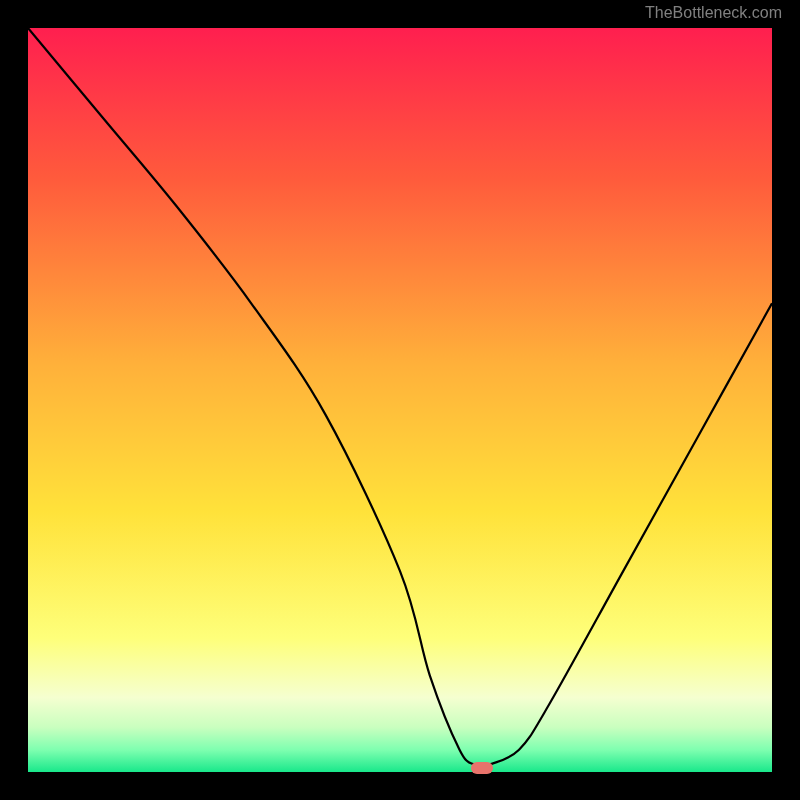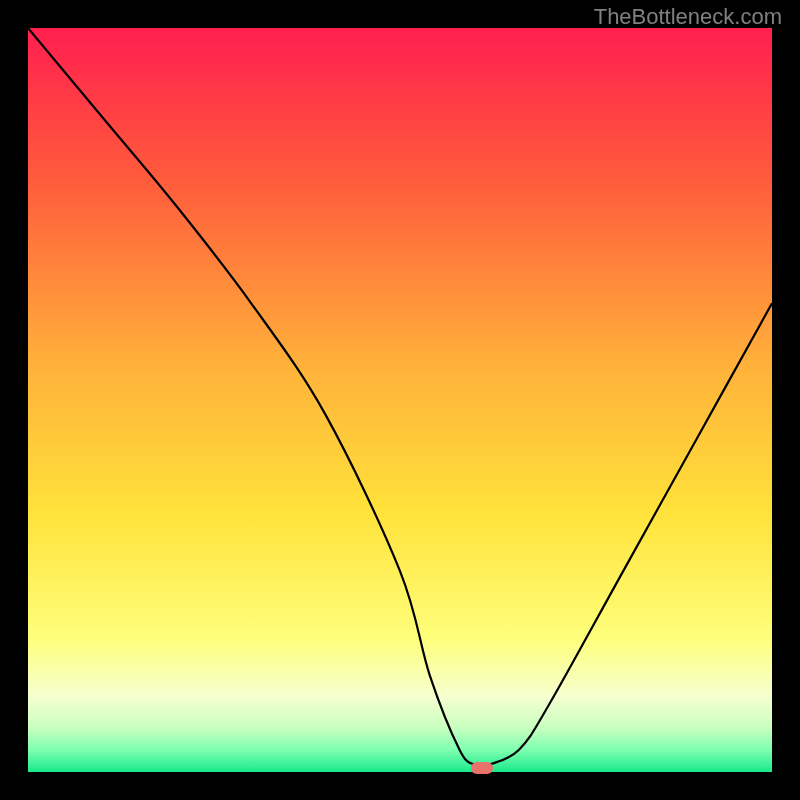--- a/index.html
+++ b/index.html
@@ -8,21 +8,21 @@
     height: 800px;
     background: #000;
     position: relative;
     font-family: Arial, sans-serif;
   }
   .watermark {
     position: absolute;
     top: 4px;
     right: 18px;
     color: #808080;
-    font-size: 22px;
+    font-size: 16px;
     z-index: 10;
   }
   .chart-container {
     position: absolute;
     top: 28px;
     left: 28px;
     width: 744px;
     height: 744px;
   }
   .gradient-bg {

